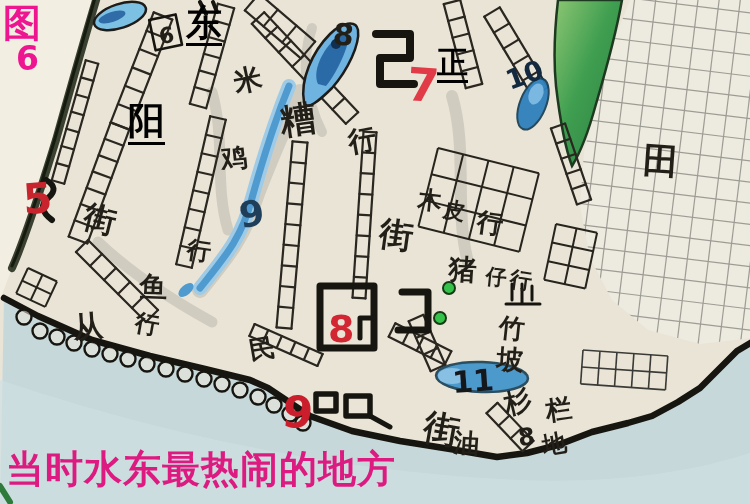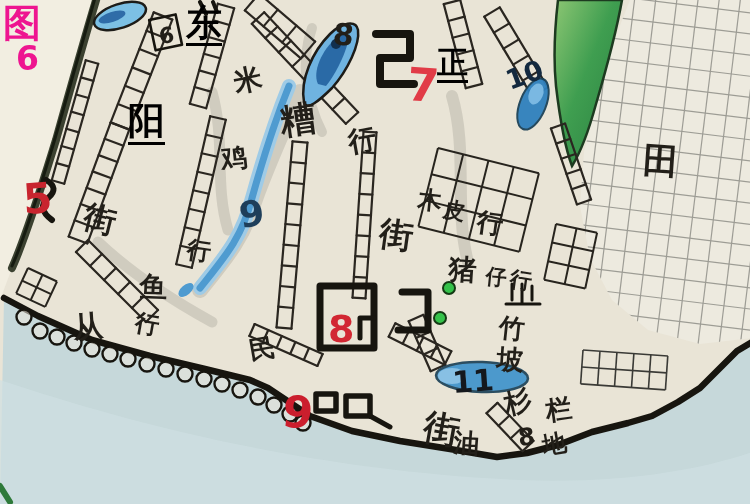--- a/index.html
+++ b/index.html
@@ -381,13 +381,14 @@
         <text x="544" y="454" font-size="24" fill="#221f19" transform="rotate(-10 544 454)" font-family="&quot;DejaVu Sans&quot;,sans-serif" font-weight="600">地</text>
         <text x="642" y="172" font-size="36" fill="#221f19" transform="rotate(4 642 172)" font-family="&quot;DejaVu Sans&quot;,sans-serif" font-weight="bold">田</text>
       </g>
   </svg>
 
   <div class="ov" id="fig-char">图</div>
   <div class="ov" id="fig-num">6</div>
   <div class="ov ul" id="ov-east">东</div>
   <div class="ov ul" id="ov-zheng">正</div>
   <div class="ov ul" id="ov-yang">阳</div>
+  <div class="ov" id="caption">当时水东最热闹的地方</div>
 </div>
 
 </body></html>

